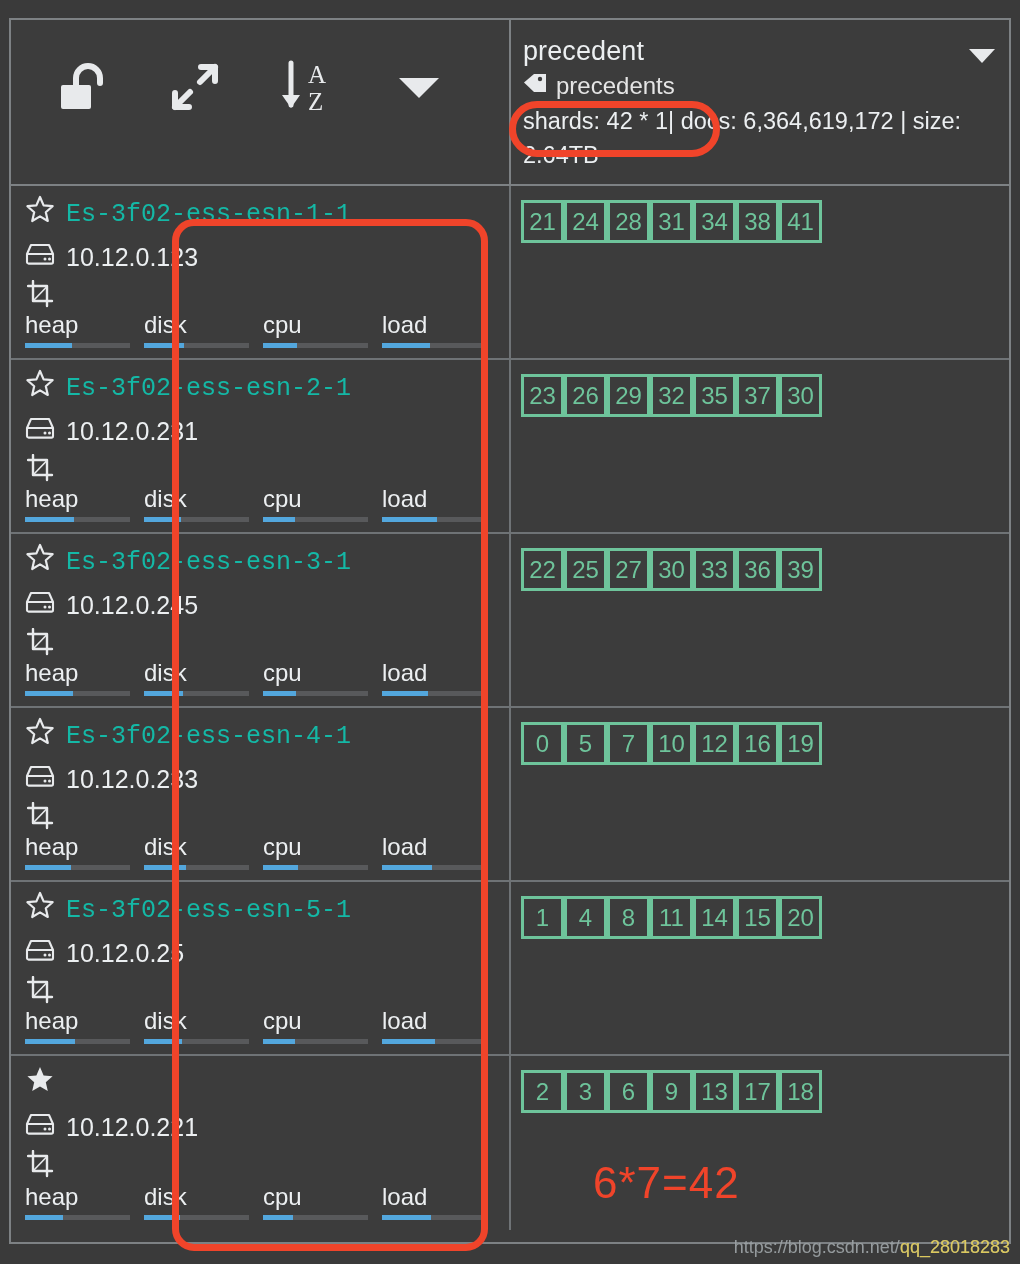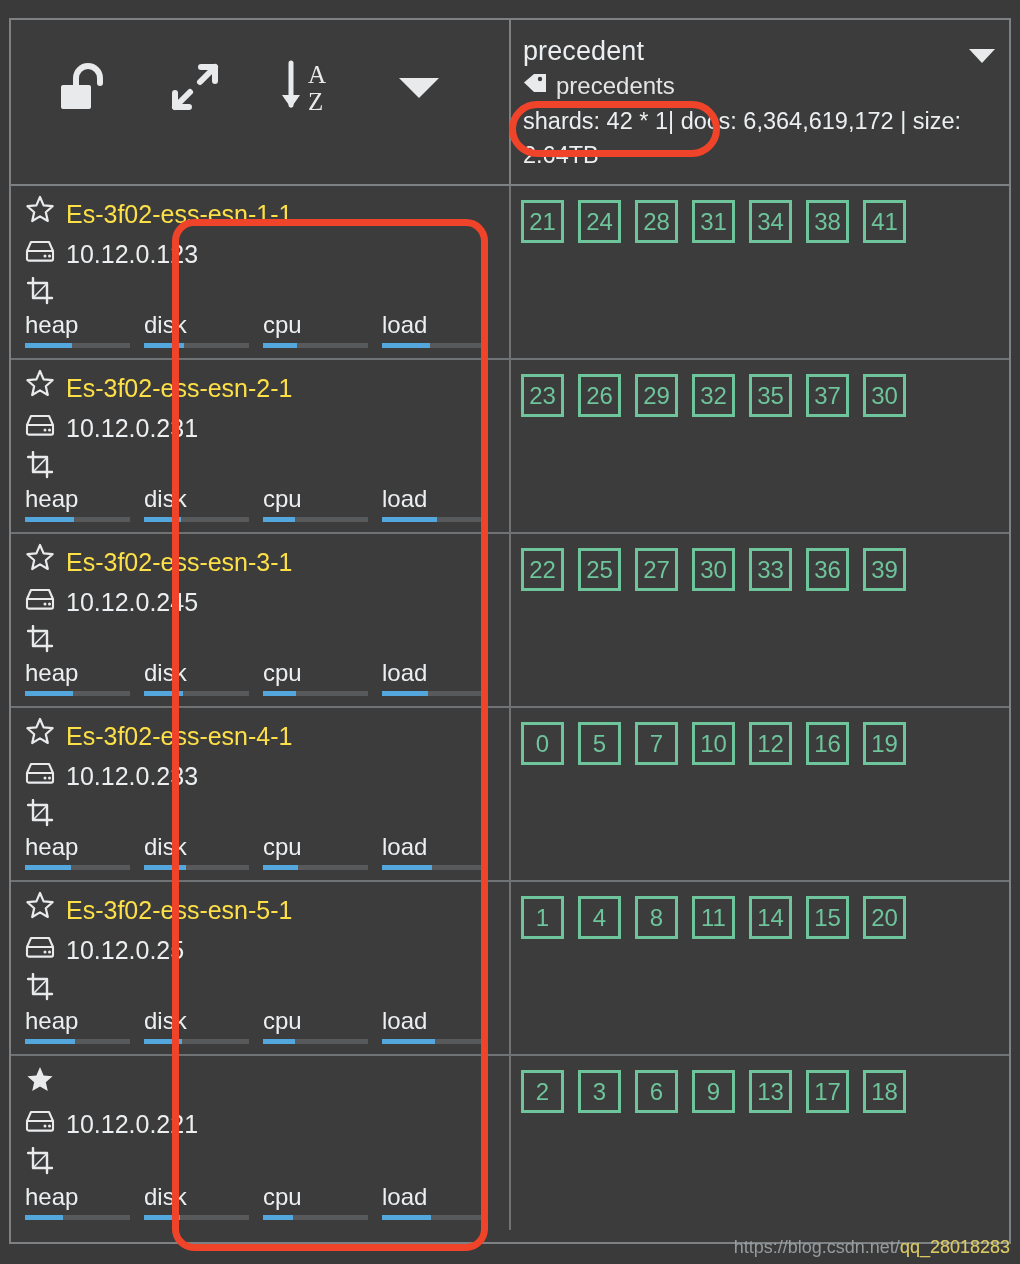--- a/index.html
+++ b/index.html
@@ -127,23 +127,24 @@
     border-right: 2px solid #6f7376;
     box-sizing: border-box;
     position: relative;
     padding: 9px 0 0 14px;
   }
 
   .node-title {
     display: flex;
     align-items: center;
     gap: 11px;
-    color: #fde047;
+    color: #14b8a6;
     font-size: 25px;
     line-height: 34px;
+    font-family: Liberation Mono, monospace;
   }
 
   .node-ip {
     display: flex;
     align-items: center;
     gap: 11px;
     color: #eceff1;
     font-size: 25px;
     line-height: 34px;
     margin-top: 5px;
@@ -193,21 +194,21 @@
   
   .shard-cell {
     flex: 1 1 auto;
     position: relative;
     padding: 14px 0 0 10px;
     box-sizing: border-box;
   }
 
   .shards {
     display: flex;
-    gap: 14px;
+    gap: 0;
     flex-wrap: wrap;
   }
 
   .shard {
     width: 43px;
     height: 43px;
     border: 3px solid #6ec49b;
     box-sizing: border-box;
     color: #6ec49b;
     font-size: 24px;
@@ -705,20 +706,21 @@
           <div class="shard-cell">
             <div class="shards">
               <div class="shard">2</div>
               <div class="shard">3</div>
               <div class="shard">6</div>
               <div class="shard">9</div>
               <div class="shard">13</div>
               <div class="shard">17</div>
               <div class="shard">18</div>
             </div>
+            <div class="formula">6*7=42</div>
           </div>
         </div>
       </div>
 
   </div>
 
   <div class="annot annot-stats"></div>
   <div class="annot annot-column"></div>
 
   <div class="watermark">

